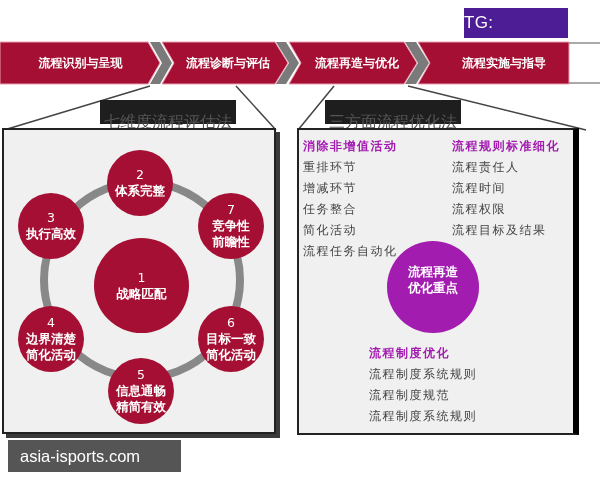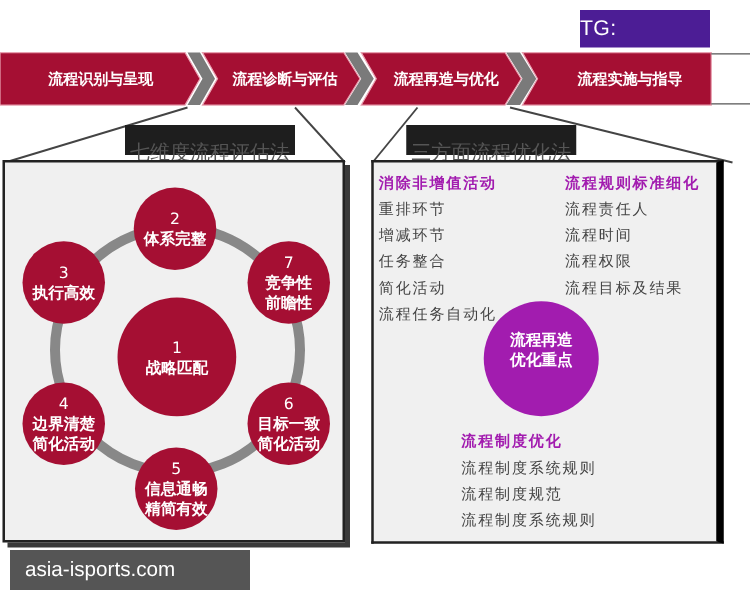--- a/index.html
+++ b/index.html
@@ -47,21 +47,21 @@
   .list { position: absolute; font-size: 12px; line-height: 21px; color: #444444; letter-spacing: 1.5px; }
   .list .head { color: #a21caf; font-weight: bold; }
 
   .center-node {
     position: absolute; left: 387px; top: 241px; width: 92px; height: 92px; border-radius: 50%;
     background: #a21caf; color: #fff; font-size: 12.5px; font-weight: bold; line-height: 16px;
     display: flex; flex-direction: column; align-items: center; justify-content: center; padding-bottom: 14px;
   }
 
   .watermark {
-    position: absolute; left: 8px; top: 440px; width: 192px; height: 32px; background: #555555;
+    position: absolute; left: 8px; top: 440px; width: 173px; height: 32px; background: #555555;
     color: #ffffff; font-family: "Liberation Sans", sans-serif; font-size: 16.5px; line-height: 32px; padding-left: 12px;
   }
 </style>
 </head>
 <body>
 
 <div class="tg-badge">TG: MYYJJPP</div>
 
 <div class="flow-bar">
   <svg width="600" height="46" viewBox="0 0 600 46">

